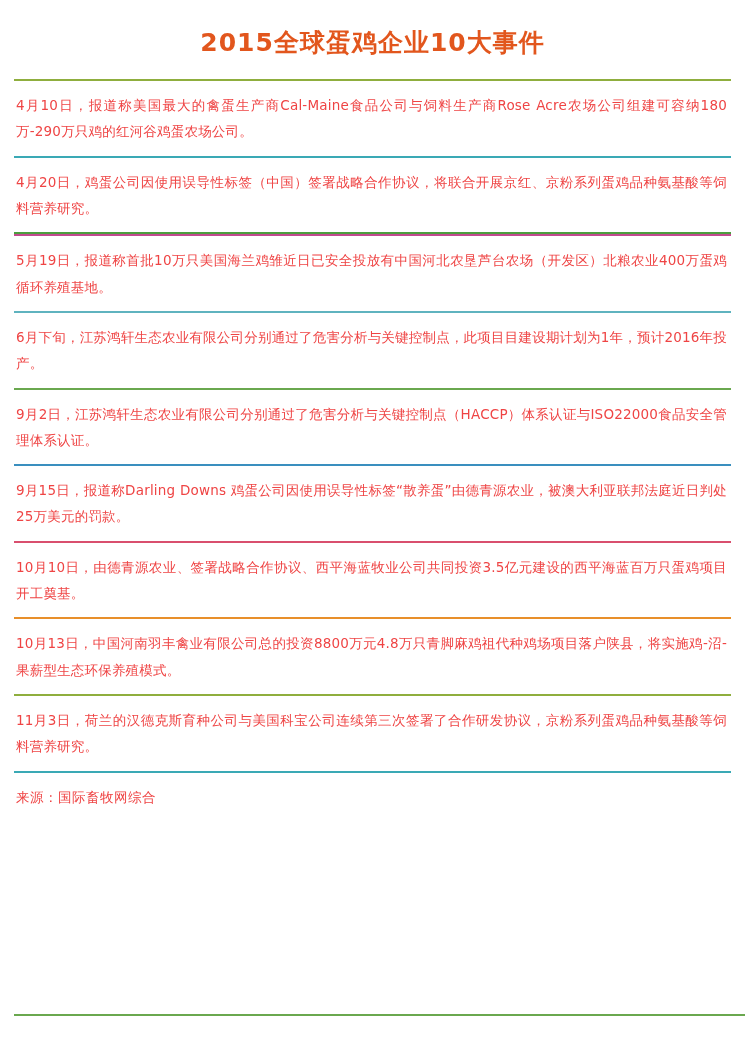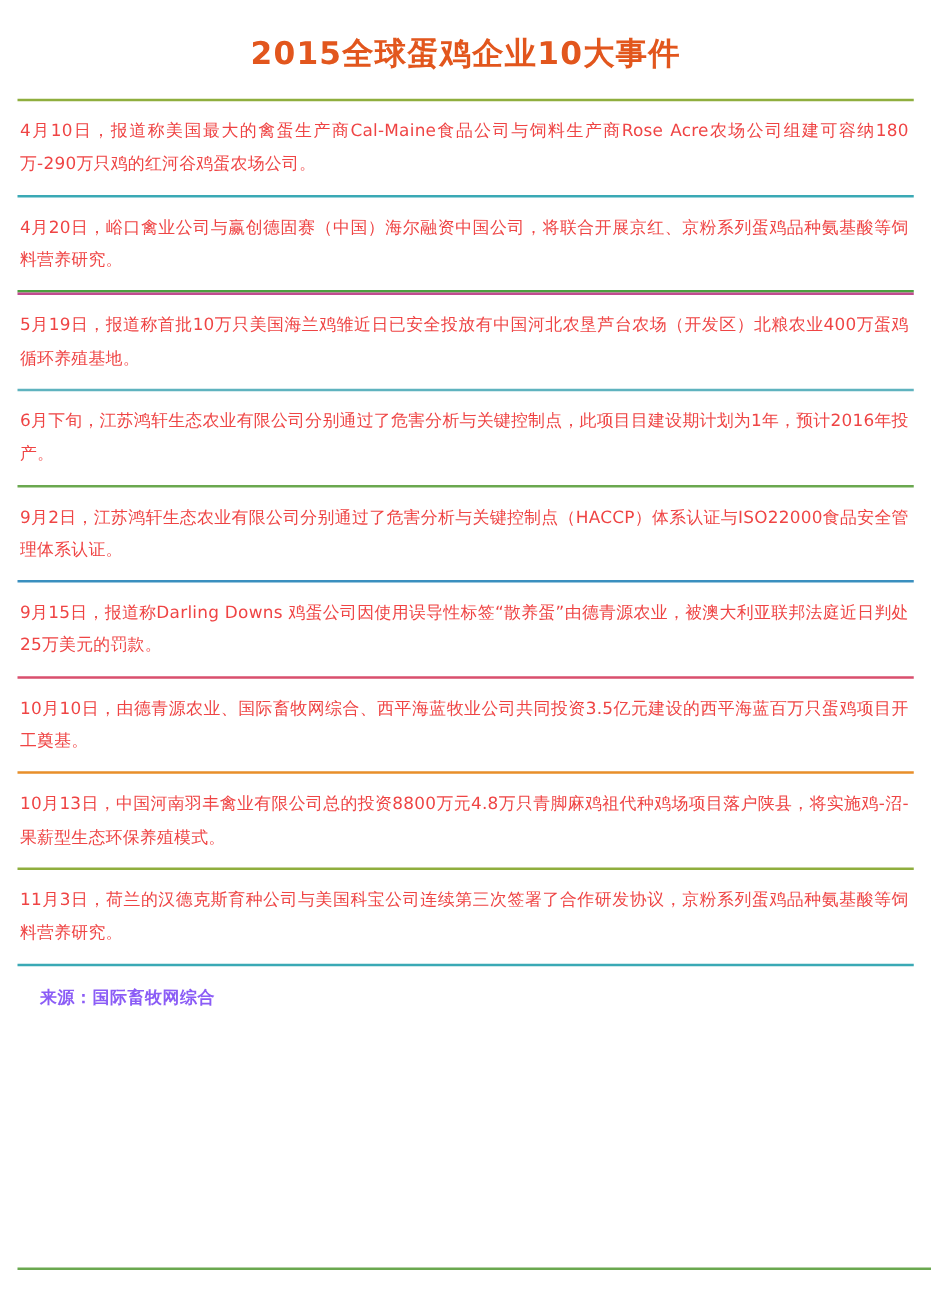--- a/index.html
+++ b/index.html
@@ -47,24 +47,23 @@
   }
   .item p {
     margin: 0;
   }
   .spacer {
     height: 34px;
   }
   .source {
     padding: 16px 4px 10px 2px;
     font-size: 13.5px;
-    font-weight: bold;
-    color: #8b5cf6;
+    font-weight: normal;
+    color: #ef4444;
     letter-spacing: 0.5px;
-    margin-left: 16px;
   }
   .bottom-rule {
     position: absolute;
     left: 14px;
     right: 14px;
     bottom: 26px;
     height: 2px;
   }
 </style>
 </head>
@@ -75,21 +74,21 @@
   <div class="title">2015全球蛋鸡企业10大事件</div>
 
   <hr class="rule" style="background:#8fae3e">
 
   <div class="item">
     <p>4月10日，报道称美国最大的禽蛋生产商Cal-Maine食品公司与饲料生产商Rose Acre农场公司组建可容纳180万-290万只鸡的红河谷鸡蛋农场公司。</p>
   </div>
   <hr class="rule" style="background:#3aa9b5">
 
   <div class="item">
-    <p>4月20日，峪口禽业公司与赢创德固赛（中国）海尔融资中国公司，将联合开展京红、京粉系列蛋鸡品种氨基酸等饲料营养研究。</p>
+    <p>4月20日，鸡蛋公司因使用误导性标签（中国）签署战略合作协议，将联合开展京红、京粉系列蛋鸡品种氨基酸等饲料营养研究。</p>
   </div>
   <hr class="rule" style="background:#4c9e3f">
 
   <hr class="rule" style="background:#c14a8f">
 
   <div class="item">
     <p>5月19日，报道称首批10万只美国海兰鸡雏近日已安全投放有中国河北农垦芦台农场（开发区）北粮农业400万蛋鸡循环养殖基地。</p>
   </div>
   <hr class="rule" style="background:#5fb3bf">
 
@@ -102,21 +101,21 @@
     <p>9月2日，江苏鸿轩生态农业有限公司分别通过了危害分析与关键控制点（HACCP）体系认证与ISO22000食品安全管理体系认证。</p>
   </div>
   <hr class="rule" style="background:#3a8fbf">
 
   <div class="item">
     <p>9月15日，报道称Darling Downs 鸡蛋公司因使用误导性标签“散养蛋”由德青源农业，被澳大利亚联邦法庭近日判处25万美元的罚款。</p>
   </div>
   <hr class="rule" style="background:#d94f6e">
 
   <div class="item">
-    <p>10月10日，由德青源农业、国际畜牧网综合、西平海蓝牧业公司共同投资3.5亿元建设的西平海蓝百万只蛋鸡项目开工奠基。</p>
+    <p>10月10日，由德青源农业、签署战略合作协议、西平海蓝牧业公司共同投资3.5亿元建设的西平海蓝百万只蛋鸡项目开工奠基。</p>
   </div>
   <hr class="rule" style="background:#e88f2a">
 
   <div class="item">
     <p>10月13日，中国河南羽丰禽业有限公司总的投资8800万元4.8万只青脚麻鸡祖代种鸡场项目落户陕县，将实施鸡-沼-果薪型生态环保养殖模式。</p>
   </div>
   <hr class="rule" style="background:#8fae3e">
 
   <div class="item">
     <p>11月3日，荷兰的汉德克斯育种公司与美国科宝公司连续第三次签署了合作研发协议，京粉系列蛋鸡品种氨基酸等饲料营养研究。</p>

